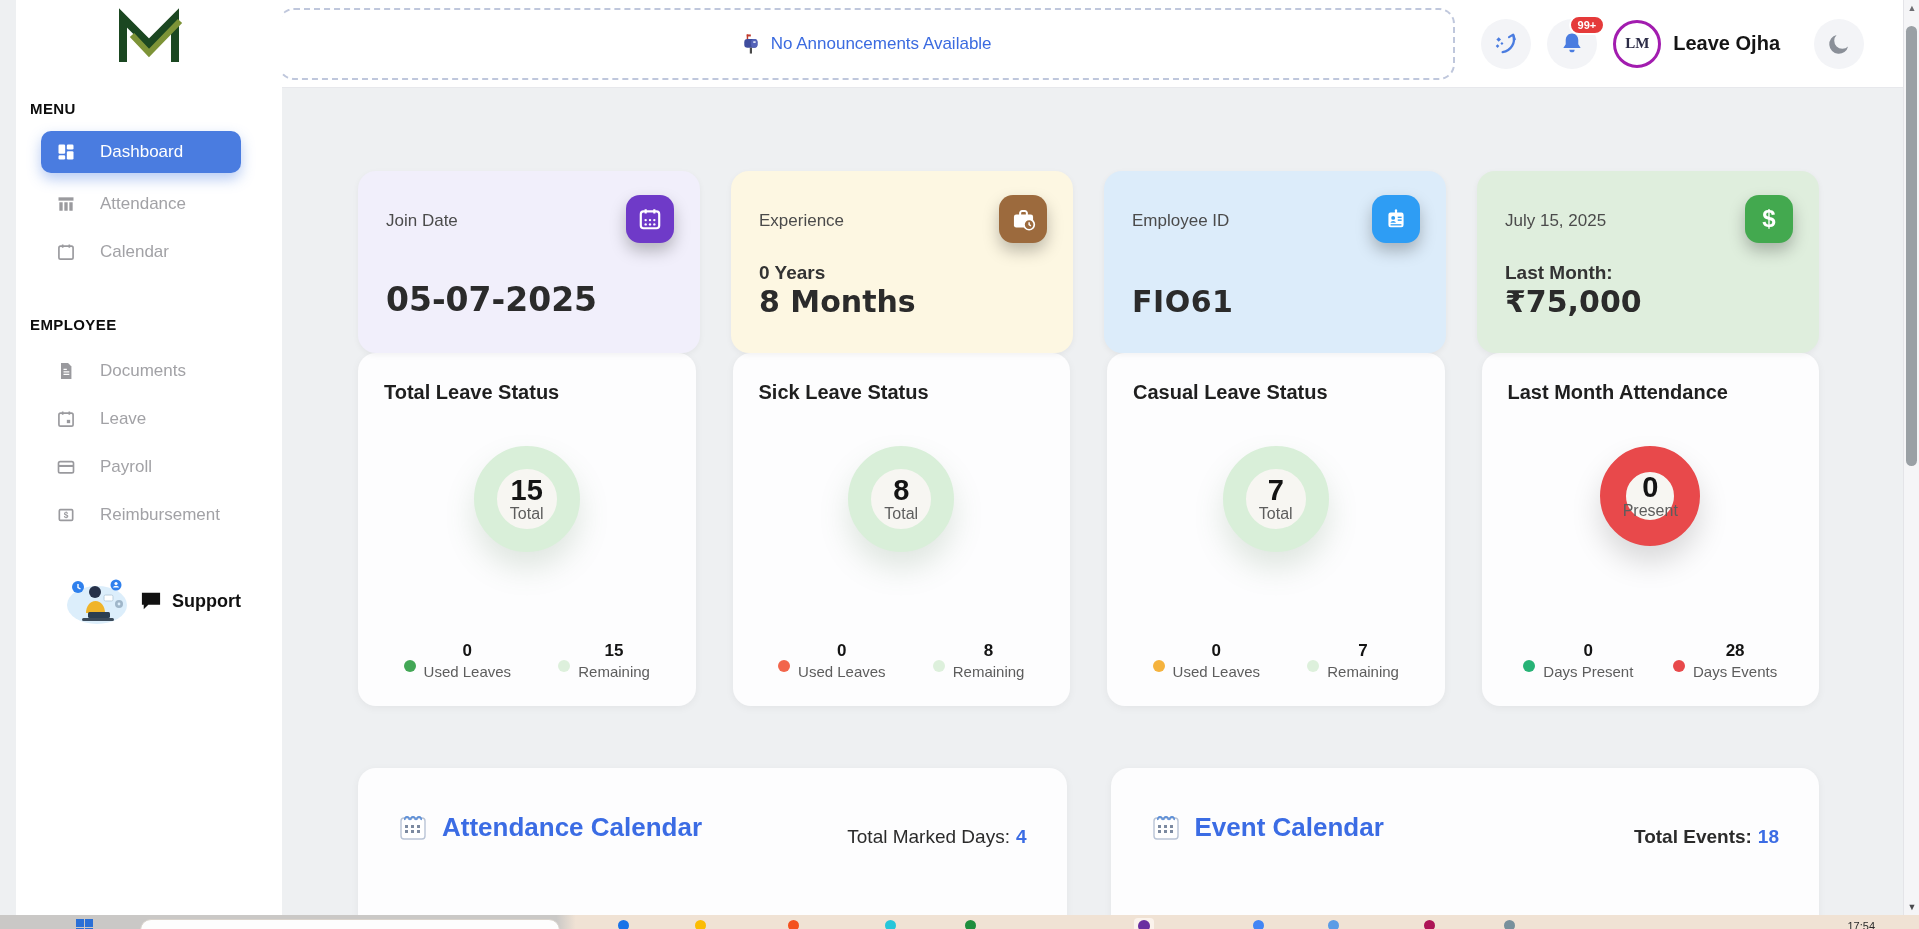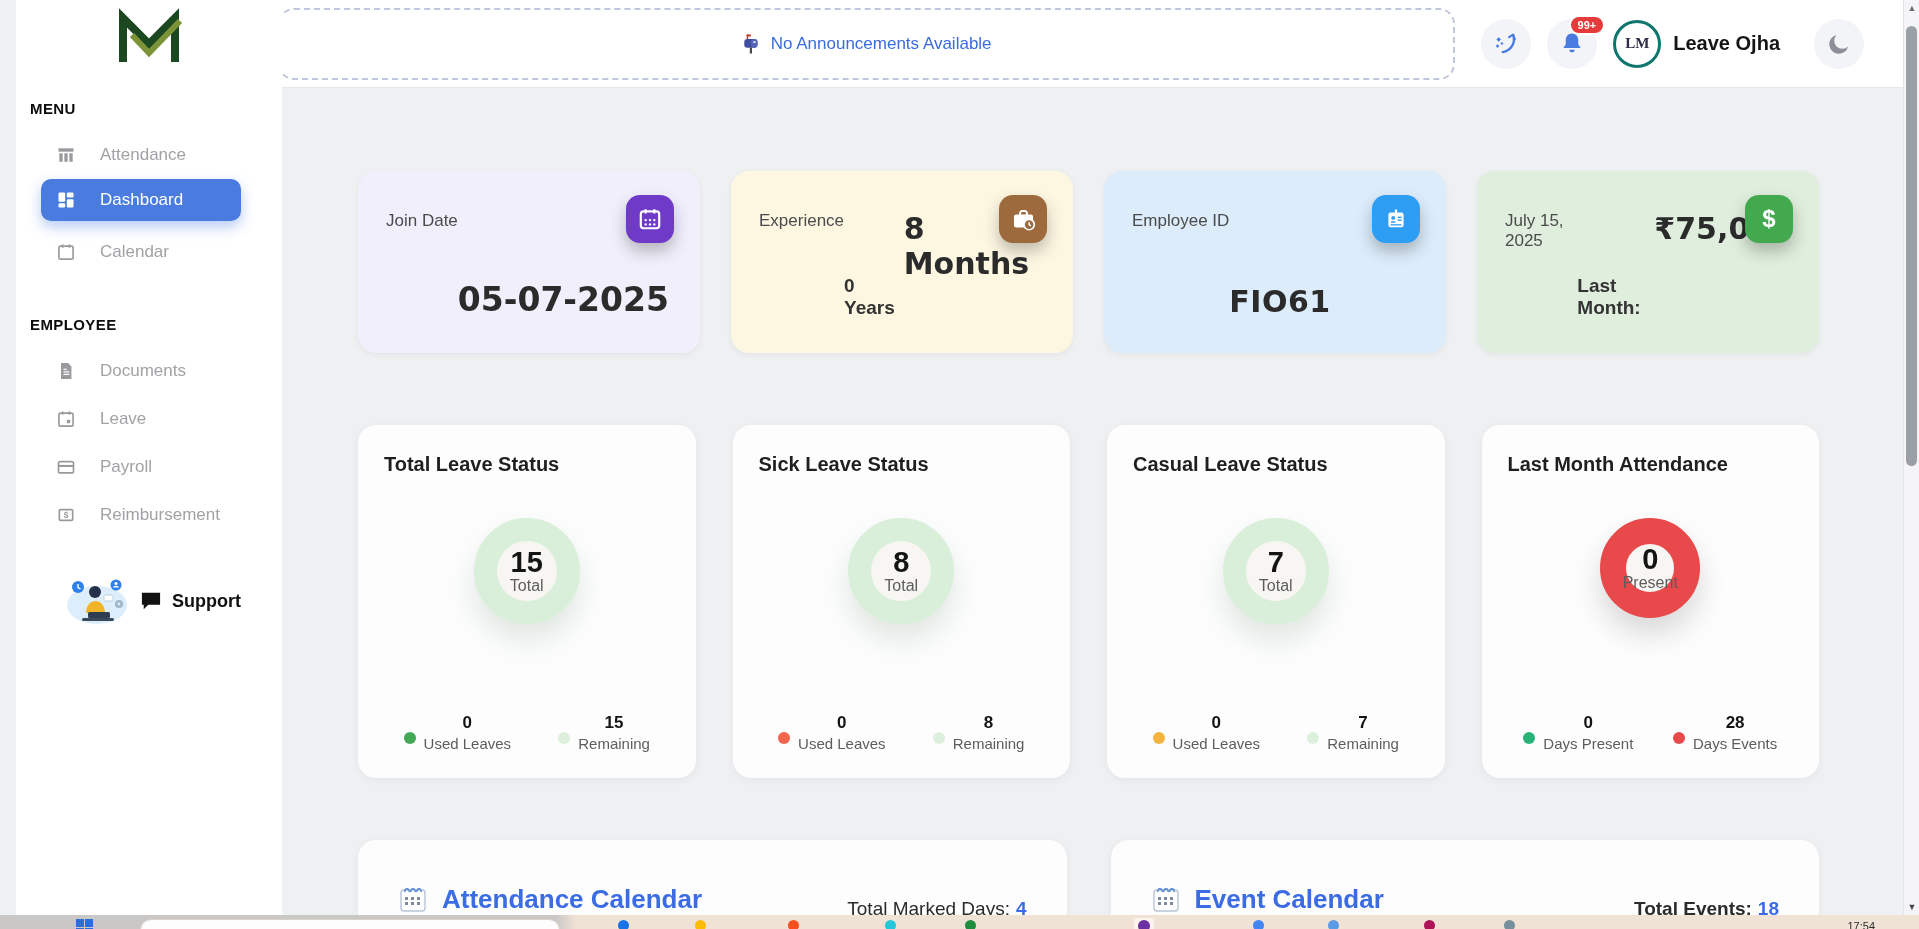--- a/index.html
+++ b/index.html
@@ -30,40 +30,40 @@
   .topbar { position:fixed; left:274px; right:16px; top:0; height:88px; background:#fff; z-index:5;
     display:flex; align-items:center; border-bottom:1px solid #e7e8ec; padding-right:39px; }
   .announce { flex:1; height:72px; margin-left:4px; margin-right:26px; border:2px dashed #bfc7dc;
     border-radius:16px; background:#fff; display:flex; align-items:center; justify-content:center; gap:9px; }
   .announce-text { font-size:17px; color:#3b6be0; font-weight:500; }
   .icon-btn { width:50px; height:50px; border-radius:50%; background:#f3f4f7; border:none; cursor:pointer;
     display:flex; align-items:center; justify-content:center; position:relative; flex:0 0 auto; }
   .icon-btn + .icon-btn { margin-left:16px; }
   .badge { position:absolute; top:-4px; right:-8px; background:#e53a3a; color:#fff; font-size:11px; font-weight:bold;
     padding:2px 7px; border-radius:10px; border:2px solid #fff; }
-  .avatar { width:48px; height:48px; margin-left:16px; border-radius:50%; border:3px solid #0f766e; background:#fff;
+  .avatar { width:48px; height:48px; margin-left:16px; border-radius:50%; border:3px solid #a21caf; background:#fff;
     display:flex; align-items:center; justify-content:center; cursor:pointer; flex:0 0 auto; }
   .avatar span { font-family:"Liberation Serif",serif; font-weight:bold; font-size:15px; color:#2c2c46; }
   .user-name { margin:0 34px 0 12px; font-size:20px; font-weight:600; color:#151515; white-space:nowrap; cursor:pointer; }
   
   .main { position:fixed; left:274px; top:88px; right:16px; bottom:14px; background:#eef0f2; overflow:hidden; padding:0 84px; }
   .row-info { display:grid; grid-template-columns:repeat(4,1fr); gap:31px; margin-top:83px; }
   .info-card { height:182px; border-radius:18px; padding:40px 28px 34px; position:relative;
-    display:flex; flex-direction:row; box-shadow:0 2px 6px rgba(0,0,0,.05); }
+    display:flex; flex-direction:column; box-shadow:0 2px 6px rgba(0,0,0,.05); }
   .ic-title { font-size:17px; color:#4b4b4b; }
   .ic-icon { position:absolute; top:24px; right:26px; width:48px; height:48px; border-radius:14px;
     display:flex; align-items:center; justify-content:center; box-shadow:0 8px 16px rgba(0,0,0,.25); }
   .ic-sub { margin-top:auto; font-size:19px; font-weight:bold; color:#333; }
   .ic-value { font-size:33px; font-weight:bold; color:#2b2b2b; font-family:"DejaVu Sans","Liberation Sans",sans-serif; }
   .info-card.no-sub .ic-value { margin-top:auto; }
   .bg-lav { background:#f1effb; } .bg-cream { background:#fdf7e2; } .bg-blue { background:#dcecfa; } .bg-green { background:#dfeedd; }
   .icbg-purple { background:#6f3ac8; } .icbg-brown { background:#9c6a3d; } .icbg-blue { background:#2e9df4; } .icbg-green { background:#43a94f; }
   .dollar-glyph { color:#fff; font-size:24px; font-weight:bold; }
   
-  .row-status { display:grid; grid-template-columns:repeat(4,1fr); gap:37px; margin-top:72px; }
+  .row-status { display:grid; grid-template-columns:repeat(4,1fr); gap:37px; }
   .status-card { height:353px; background:#fdfdfe; border-radius:18px; padding:28px 22px 26px;
     display:flex; flex-direction:column; box-shadow:0 2px 8px rgba(0,0,0,.05); }
   .st-title { font-size:20px; font-weight:bold; color:#1f1f1f; padding-left:4px; }
   .donut { width:106px; height:106px; border-radius:50%; border:23px solid #d9efd9; margin:42px auto 0;
     background:#f7f6f2; display:flex; flex-direction:column; align-items:center; justify-content:center;
     box-shadow:0 16px 30px rgba(90,130,90,.18); }
   .donut.ring-red { width:100px; height:100px; border-width:26px; border-color:#e8494b; box-shadow:0 16px 30px rgba(0,0,0,.15); }
   .dn-value { font-size:29px; font-weight:bold; color:#141414; line-height:1.05; }
   .dn-label { font-size:16px; color:#5d5d5d; }
   .legend { margin-top:auto; display:flex; justify-content:space-around; align-items:center; }
@@ -107,35 +107,35 @@
 <aside class="sidebar">
   <div class="logo-wrap">
     <svg width="86" height="62" viewBox="0 0 86 62">
       <polyline points="17,54 17,10 43,36 69,10 69,54" fill="none" stroke="#1b4721" stroke-width="8"></polyline>
       <polyline points="26,27 43,45 74,13" fill="none" stroke="#7d9337" stroke-width="6"></polyline>
     </svg>
   </div>
 
   <div class="section-label">MENU</div>
   <nav class="menu-list">
-    <div class="menu-item">
-      <svg viewBox="0 0 24 24" fill="#9a9a9e">
-        <path d="M3 4h18v4H3z"></path>
-          <path d="M4 10h4v10H4zM10 10h4v10h-4zM16 10h4v10h-4z"></path>
-      </svg>
-      <span class="mi-label">Attendance</span>
-    </div>
     <div class="menu-item active">
       <svg viewBox="0 0 24 24" fill="#fff">
         <rect x="3" y="3" width="8" height="11" rx="1.5"></rect>
           <rect x="13" y="3" width="8" height="6" rx="1.5"></rect>
         <rect x="3" y="16" width="8" height="5" rx="1.5"></rect>
           <rect x="13" y="11" width="8" height="10" rx="1.5"></rect>
       </svg>
       <span class="mi-label">Dashboard</span>
+    </div>
+    <div class="menu-item">
+      <svg viewBox="0 0 24 24" fill="#9a9a9e">
+        <path d="M3 4h18v4H3z"></path>
+          <path d="M4 10h4v10H4zM10 10h4v10h-4zM16 10h4v10h-4z"></path>
+      </svg>
+      <span class="mi-label">Attendance</span>
     </div>
     <div class="menu-item">
       <svg viewBox="0 0 24 24" fill="none" stroke="#9a9a9e" stroke-width="2">
         <rect x="3.5" y="5" width="17" height="15.5" rx="2"></rect>
           <path d="M8 3v4M16 3v4"></path>
       </svg>
       <span class="mi-label">Calendar</span>
     </div>
   </nav>
 

